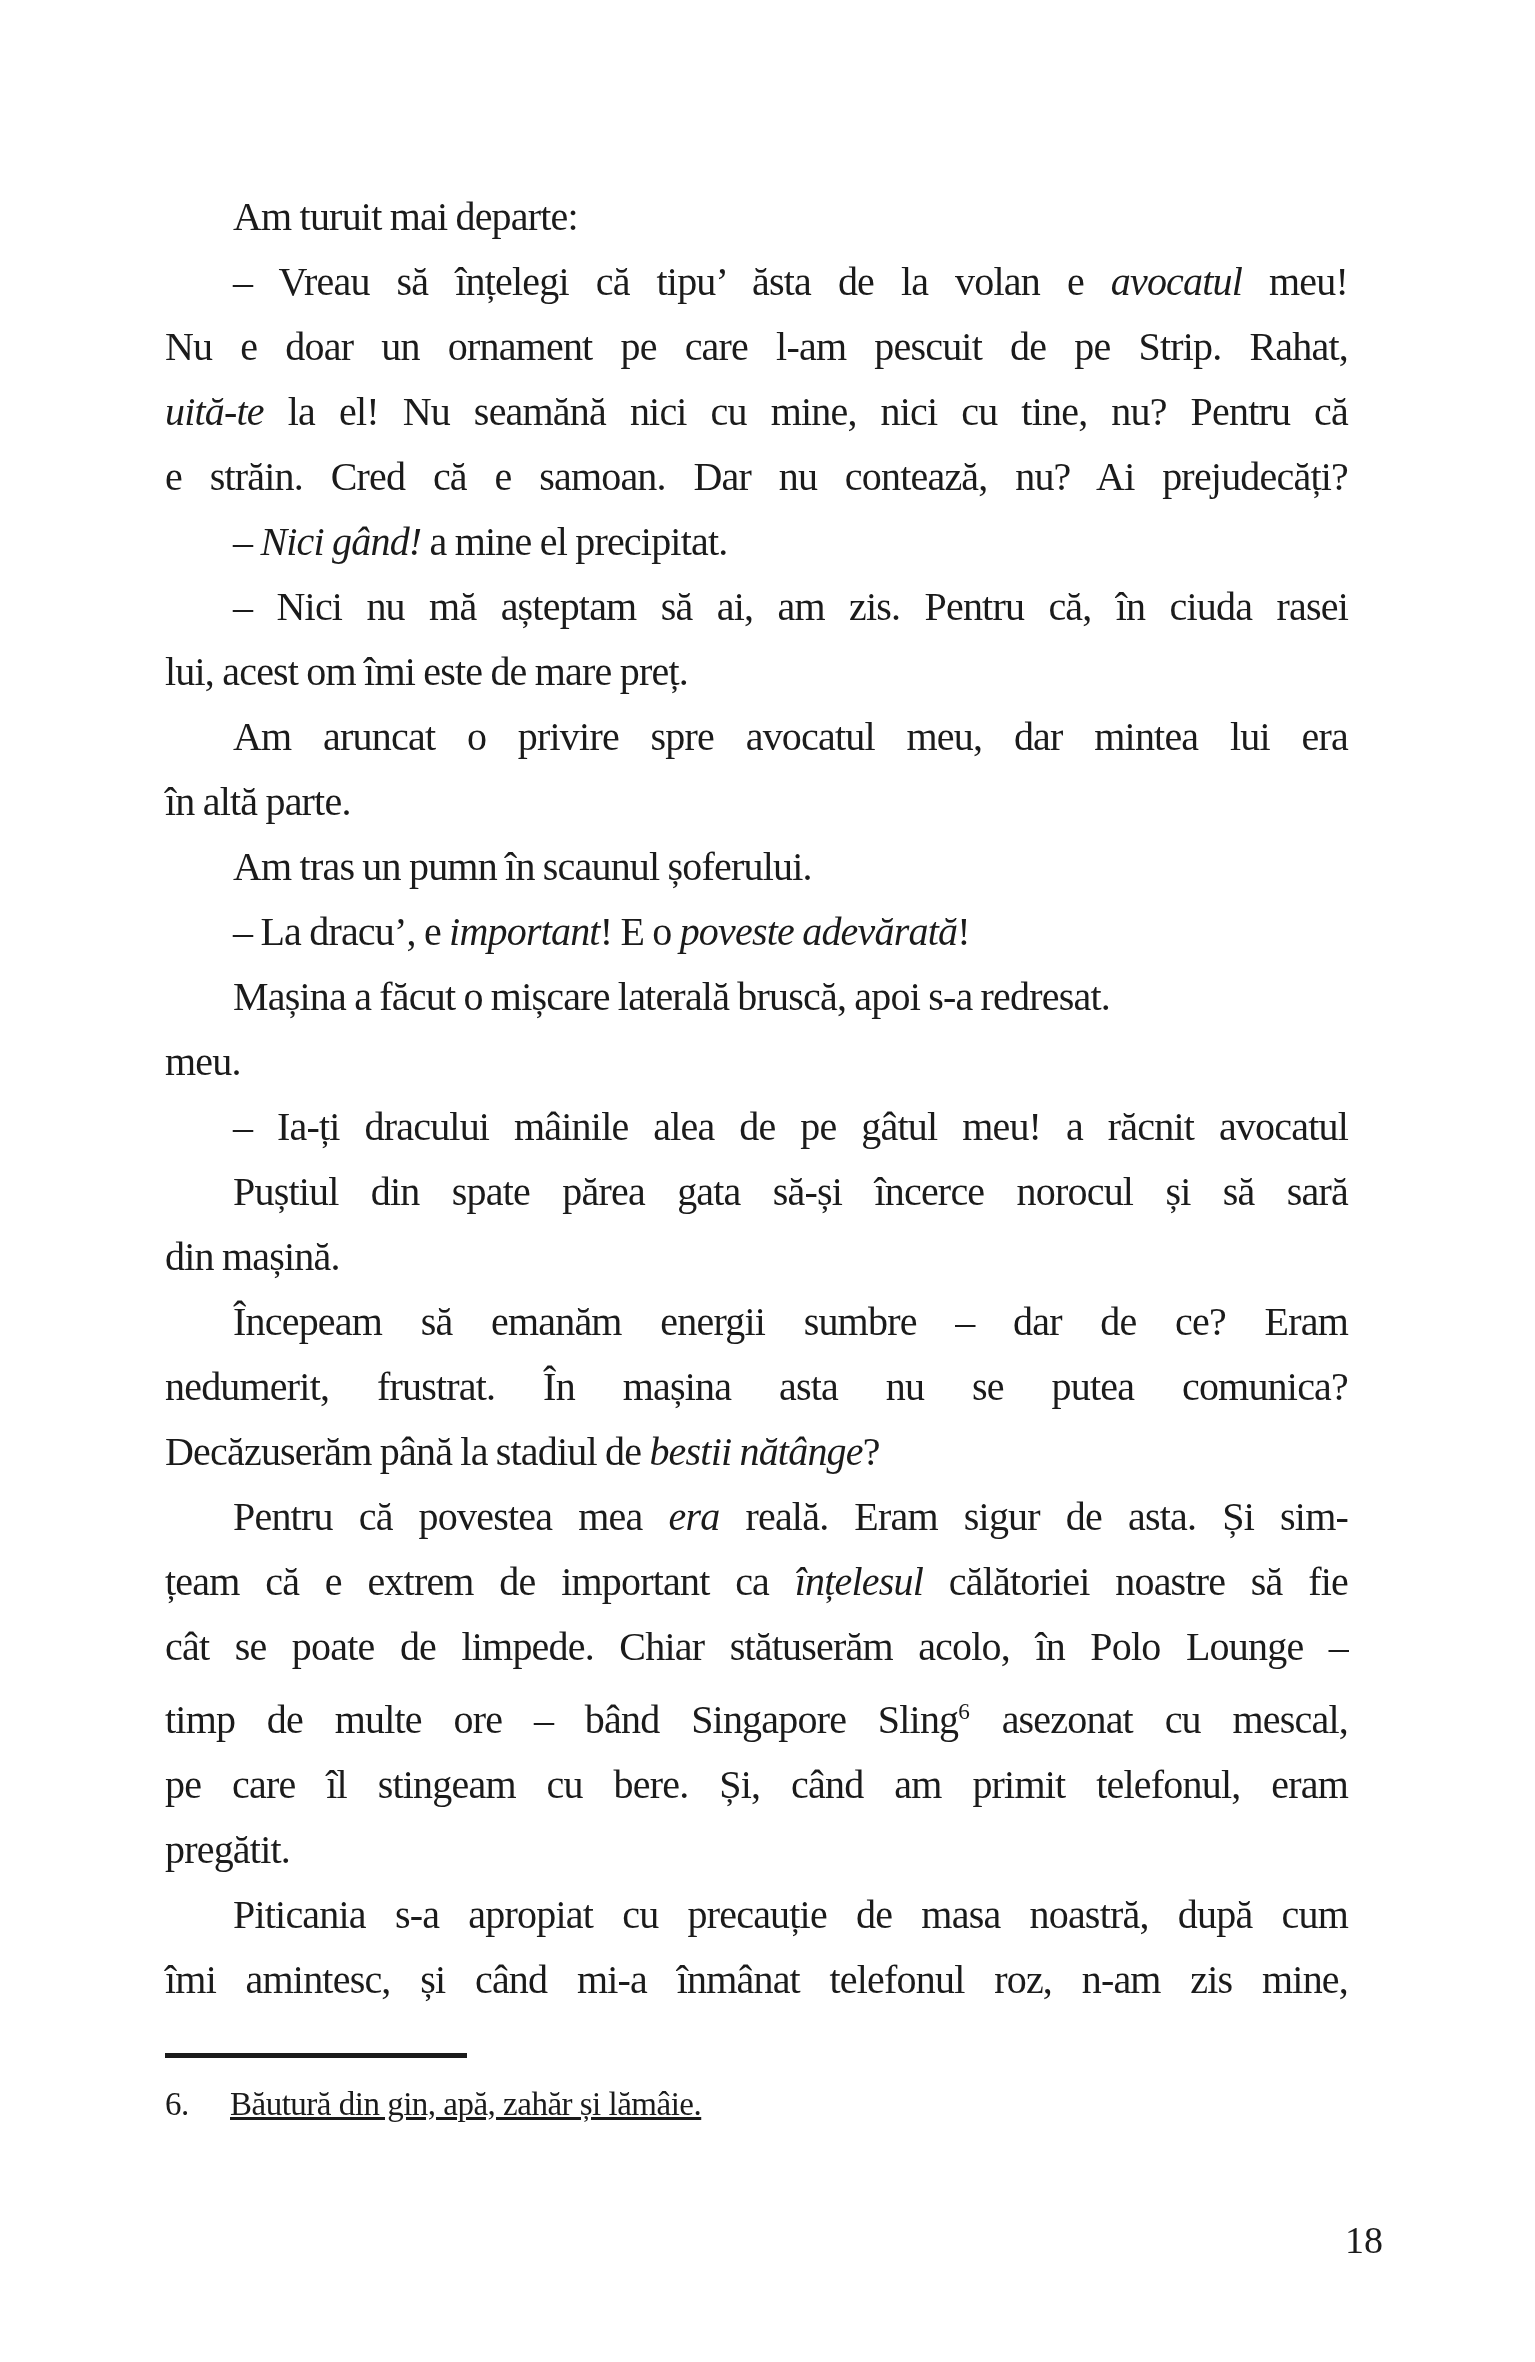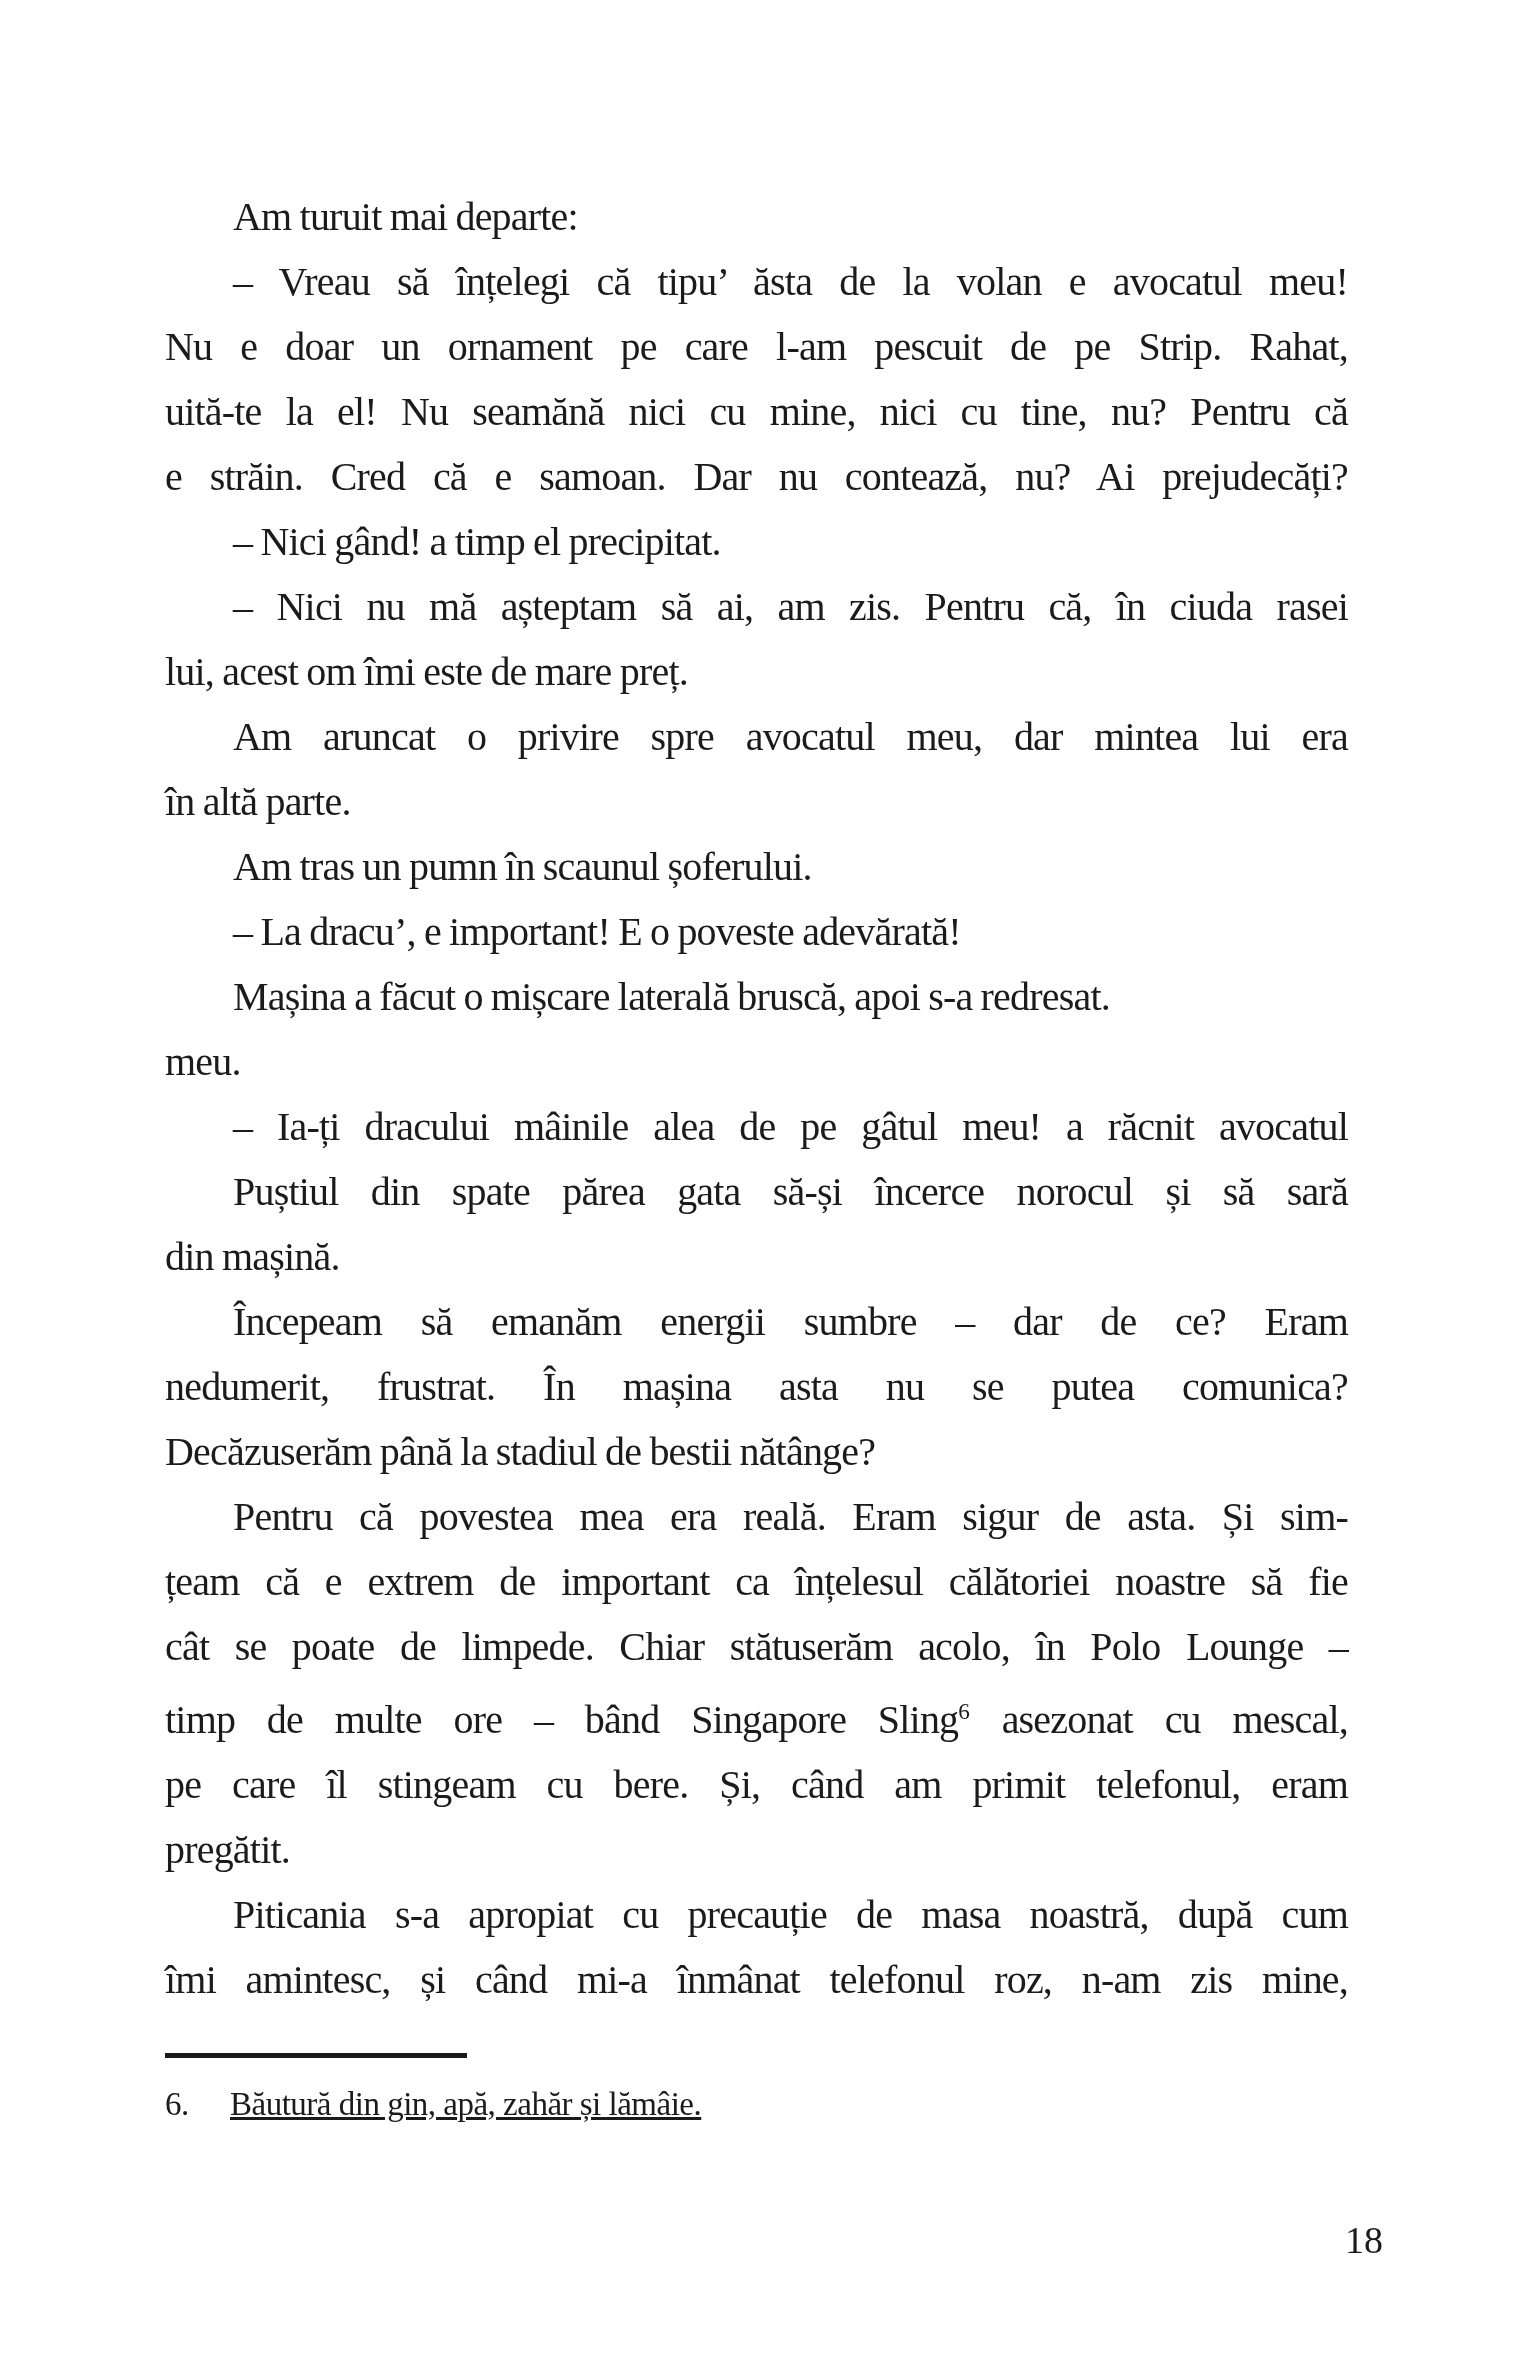--- a/index.html
+++ b/index.html
@@ -13,21 +13,21 @@
     background:#ffffff;color:#1b1b1b;overflow:hidden;
   }
   .text-block{
     position:absolute;left:165px;top:184px;width:1183px;
     font-size:40px;line-height:65px;
     letter-spacing:-0.8px;word-spacing:-1px;
   }
   .line{text-align:left;}
   .line.j{text-align:justify;text-align-last:justify;}
   .line.ind{text-indent:68px;}
-  .it{margin-top:8px;}
+  .it{font-style:italic;margin-top:8px;}
   .sup{vertical-align:super;font-size:58%;letter-spacing:0;}
   .fnrule{
     position:absolute;left:165px;top:2053px;width:302px;height:5px;
     background:#1b1b1b;
   }
   .footnote{
     position:absolute;left:165px;top:2082px;width:1183px;
     font-size:33px;line-height:44px;letter-spacing:-0.5px;text-decoration:underline;
   }
   .fn-marker{display:inline-block;width:65px;}
@@ -40,21 +40,21 @@
 <body>
 
 <div class="page">
 
   <div class="text-block">
       <div class="line ind"><span>Am turuit mai departe:</span></div>
       <div class="line j ind"><span>– Vreau să înțelegi că tipu’ ăsta de la volan e </span><span class="it">avocatul</span><span> meu!</span></div>
       <div class="line j"><span>Nu e doar un ornament pe care l-am pescuit de pe Strip. Rahat,</span></div>
       <div class="line j"><span class="it">uită-te</span><span> la el! Nu seamănă nici cu mine, nici cu tine, nu? Pentru că</span></div>
       <div class="line j"><span>e străin. Cred că e samoan. Dar nu contează, nu? Ai prejudecăți?</span></div>
-      <div class="line ind"><span>– </span><span class="it">Nici gând!</span><span> a timp el precipitat.</span></div>
+      <div class="line ind"><span>– </span><span class="it">Nici gând!</span><span> a mine el precipitat.</span></div>
       <div class="line j ind"><span>– Nici nu mă așteptam să ai, am zis. Pentru că, în ciuda rasei</span></div>
       <div class="line"><span>lui, acest om îmi este de mare preț.</span></div>
       <div class="line j ind"><span>Am aruncat o privire spre avocatul meu, dar mintea lui era</span></div>
       <div class="line"><span>în altă parte.</span></div>
       <div class="line ind"><span>Am tras un pumn în scaunul șoferului.</span></div>
       <div class="line ind"><span>– La dracu’, e </span><span class="it">important</span><span>! E o </span><span class="it">poveste adevărată</span><span>!</span></div>
       <div class="line ind"><span>Mașina a făcut o mișcare laterală bruscă, apoi s-a redresat.</span></div>
       <div class="line"><span>meu.</span></div>
       <div class="line j ind"><span>– Ia-ți dracului mâinile alea de pe gâtul meu! a răcnit avocatul</span></div>
       <div class="line j ind"><span>Puștiul din spate părea gata să-și încerce norocul și să sară</span></div>

